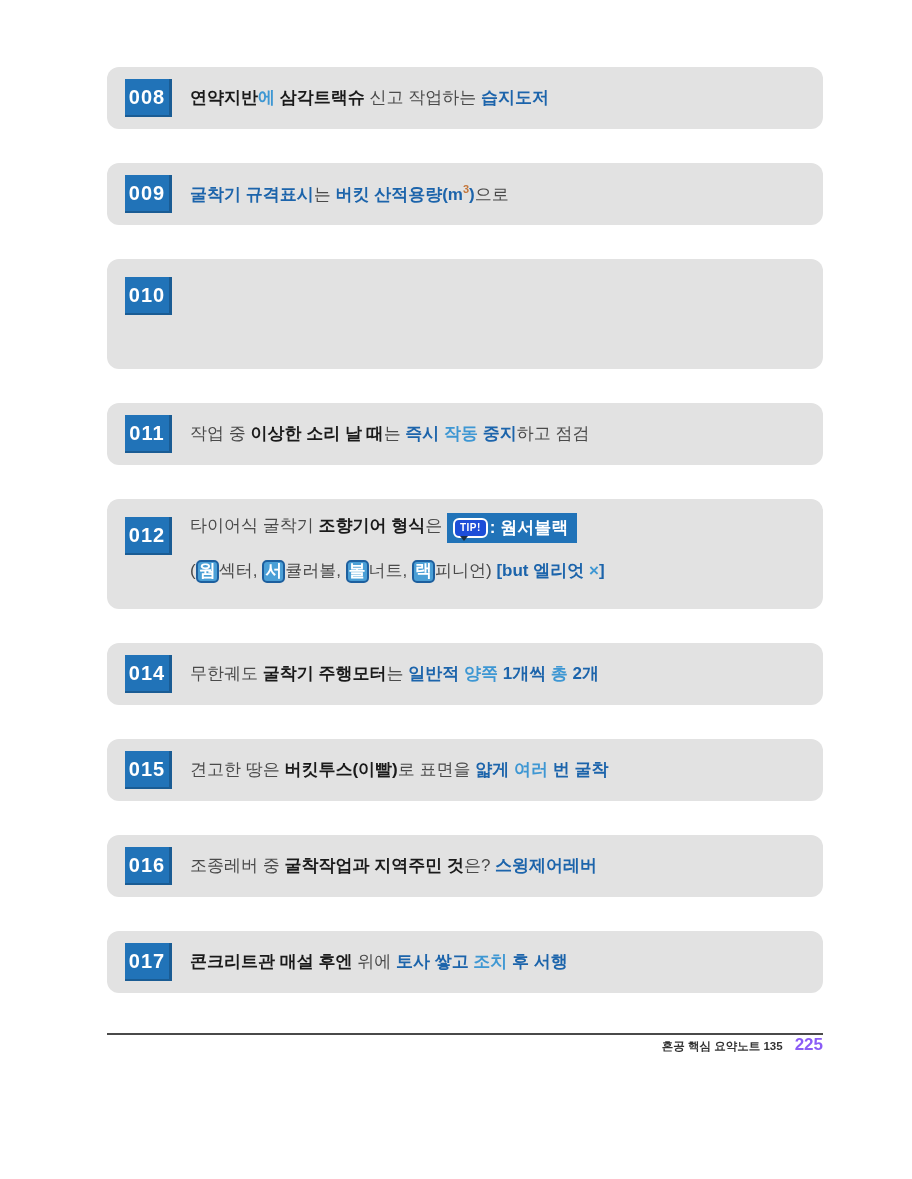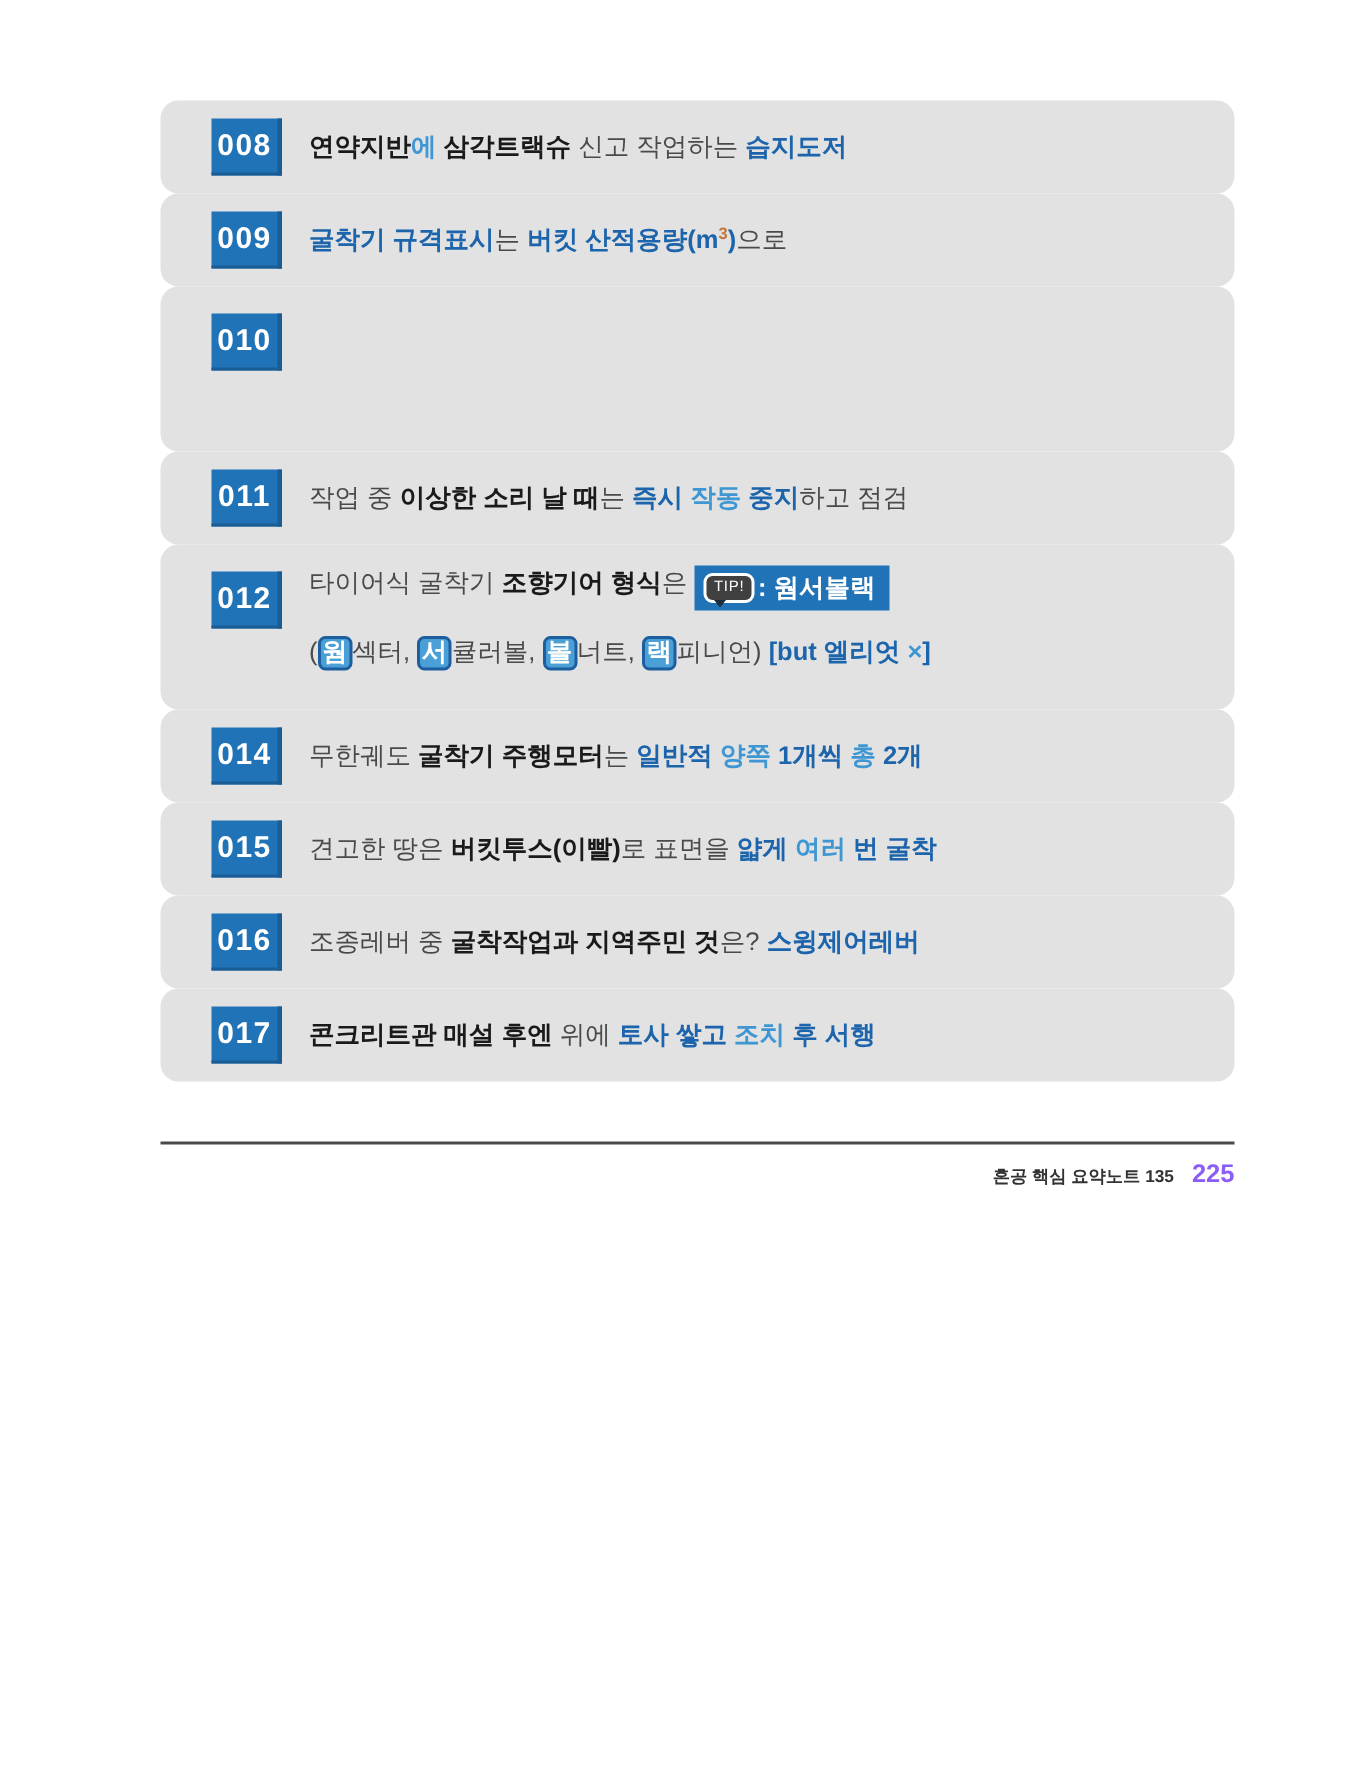--- a/index.html
+++ b/index.html
@@ -12,21 +12,22 @@
   }
   .page { position:absolute; top:67px; left:107px; width:716px; }
 
   
   .card {
     background:#e2e2e2;
     border-radius:12px;
     width:716px;
     box-sizing:border-box;
     display:flex;
-    padding-left:34px;
+    padding-left:18px;
+    margin-bottom:34px;
   }
   .card.single { height:62px; align-items:center; }
   .card.multi  { min-height:110px; padding-top:14px; padding-bottom:16px; align-items:flex-start; }
 
   .badge {
     width:47px; height:38px;
     background:#2173b8;
     border-right:3px solid #1a5c94;
     border-bottom:2px solid #1a5c94;
     color:#ffffff;
@@ -65,46 +66,45 @@
   .tip-box {
     background:#2173b8;
     color:#ffffff;
     font-weight:bold;
     padding:4px 9px 4px 6px;
     display:inline-flex;
     align-items:center;
     gap:2px;
   }
   .tip-badge {
-    background:#404040;
+    background:#1d4ed8;
     border:2px solid #ffffff;
     border-radius:6px;
     color:#ffffff;
-    font-weight:normal;
+    font-weight:bold;
     font-size:10px;
     letter-spacing:0.5px;
     padding:1px 5px 2px 5px;
     position:relative;
     display:inline-block;
   }
   .tip-badge::after {
     content:"";
     position:absolute;
     left:5px; bottom:-5px;
     border-left:4px solid transparent;
     border-right:4px solid transparent;
     border-top:5px solid #1b2e40;
   }
 
   
   .footer {
     margin-top:40px;
     width:716px;
     border-top:2px solid #4a4a4a;
-    padding-top:10px;
     display:flex;
     justify-content:flex-end;
     align-items:baseline;
     gap:12px;
   }
   .footer-label { font-size:11.5px; color:#333333; font-weight:bold; }
   .footer-page  { font-size:17px;  color:#8b5cf6; font-weight:bold; }
 </style>
 </head>
 <body>

